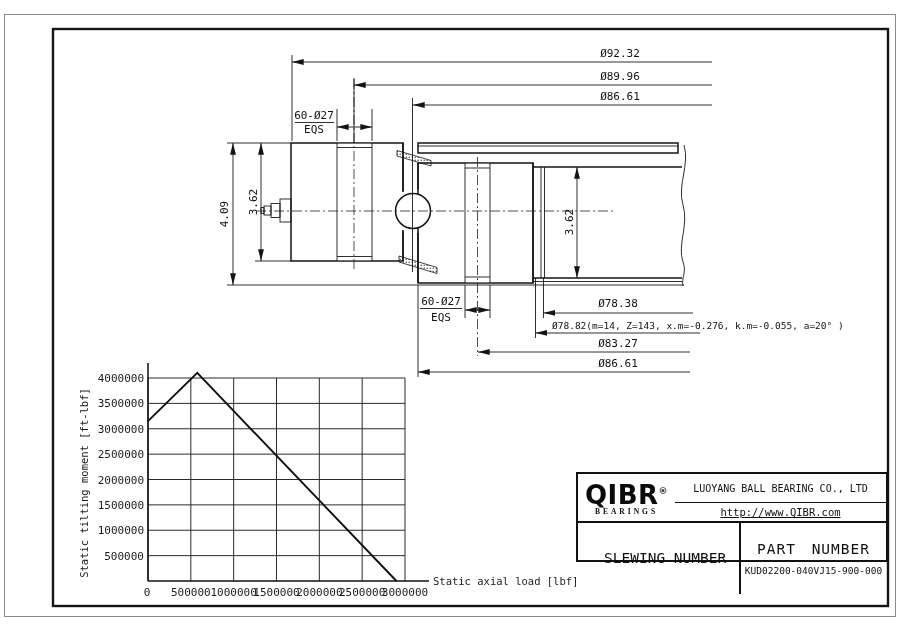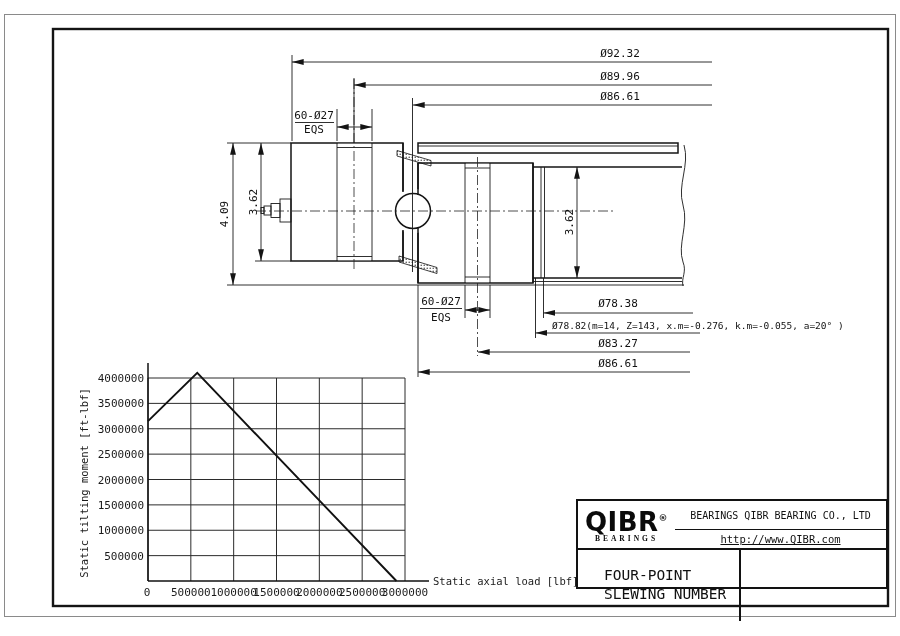--- a/index.html
+++ b/index.html
@@ -9,21 +9,21 @@
   svg text{fill:#111;}
   .e{stroke:#141414;stroke-width:1.5;fill:none;}
   .t{stroke:#191919;stroke-width:0.9;fill:none;}
   .dd{stroke:#222;stroke-width:0.8;fill:none;stroke-dasharray:10 3 2 3;}
   .dim{font:11px "DejaVu Sans Mono", monospace;}
   .dims{font:9.5px "DejaVu Sans Mono", monospace;}
   .tick{font:11px "DejaVu Sans Mono", monospace;fill:#1a1a1a;}
   .axlab{font:10.5px "DejaVu Sans Mono", monospace;fill:#1a1a1a;}
 
   
-  .tblock{position:absolute;left:576px;top:499px;width:312px;height:90px;
+  .tblock{position:absolute;left:576px;top:472px;width:312px;height:90px;
           border:2.5px solid #121212;box-sizing:border-box;background:#fff;}
   .tb-row1{height:47px;border-bottom:2px solid #121212;display:flex;}
   .tb-logo{width:97px;display:flex;flex-direction:column;align-items:center;justify-content:center;}
   .logo-word{font-family:"DejaVu Sans",sans-serif;font-weight:900;font-size:26px;line-height:24px;
              letter-spacing:0.5px;color:#0a0a0a;}
   .logo-word sup{font-size:9px;font-weight:700;vertical-align:10px;}
   .logo-sub{font-family:Liberation Serif, serif;font-weight:700;font-size:7.5px;letter-spacing:3px;color:#0a0a0a;}
   .tb-company{flex:1;display:flex;flex-direction:column;}
   .tb-co-name{height:28px;border-bottom:1px solid #121212;display:flex;align-items:center;justify-content:center;
               font-size:10px;color:#111;}
@@ -208,25 +208,28 @@
       </g>
 </svg>
 
 <div class="tblock">
   <div class="tb-row1">
     <div class="tb-logo">
       <div class="logo-word"><span>QIBR</span><sup>®</sup></div>
       <div class="logo-sub">BEARINGS</div>
     </div>
     <div class="tb-company">
-      <div class="tb-co-name">BEARINGS QIBR BEARING CO., LTD</div>
+      <div class="tb-co-name">LUOYANG BALL BEARING CO., LTD</div>
       <div class="tb-co-url">http://www.QIBR.com</div>
     </div>
   </div>
   <div class="tb-row2">
     <div class="tb-product">
-      <div>FOUR-POINT</div>
       <div>SLEWING NUMBER</div>
+    </div>
+    <div class="tb-part">
+      <div class="tb-part-label">PART NUMBER</div>
+      <div class="tb-part-value">KUD02200-040VJ15-900-000</div>
     </div>
   </div>
 </div>
 
 </div>
 
 </body></html>

